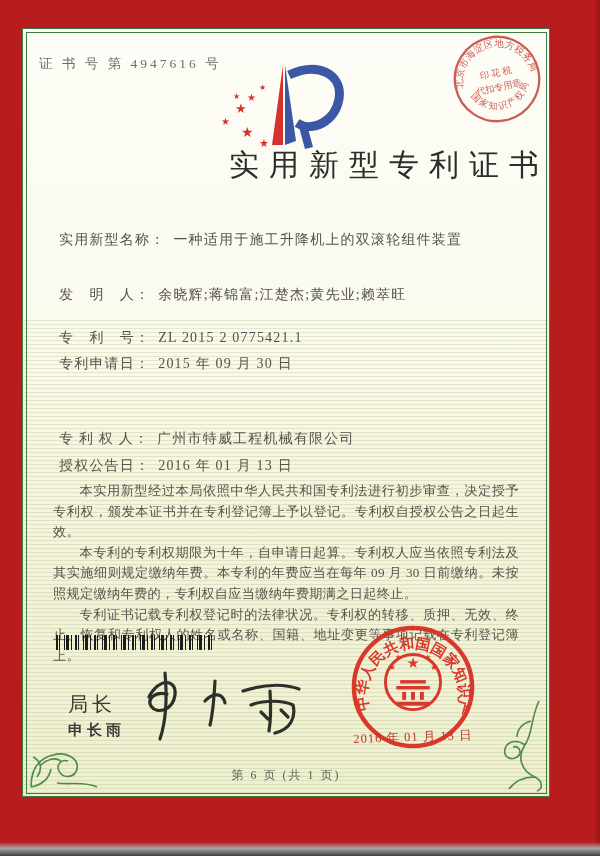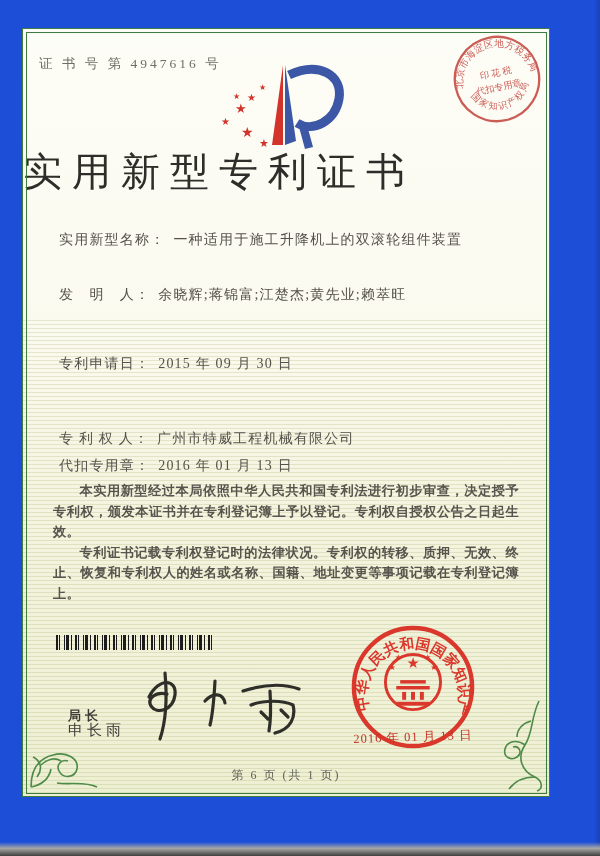--- a/index.html
+++ b/index.html
@@ -1,18 +1,18 @@
 <!DOCTYPE html>
 <html><head>
 <meta charset="utf-8">
 <style>
   html,body { margin:0; padding:0; background:#e9e8e2; }
   .scan {
     position:relative; width:600px; height:856px; margin:0 auto;
-    background:#1d4ed8; overflow:hidden;
+    background:#b91c1c; overflow:hidden;
     font-family:"Liberation Serif","DejaVu Serif",serif;
   }
   .scan-shadow-bottom {
     position:absolute; left:0; right:0; bottom:0; height:14px;
     background:linear-gradient(180deg, rgba(90,90,90,0) 0%, #a7a7a5 45%, #3f3f3d 100%);
   }
   .scan-shadow-right {
     position:absolute; top:0; right:0; width:6px; height:100%;
     background:linear-gradient(90deg, rgba(0,0,0,0), rgba(0,0,0,0.16));
   }
@@ -34,47 +34,47 @@
     position:absolute; left:16px; top:26px;
     font-size:13.5px; letter-spacing:3px; color:#6e6e68; white-space:nowrap;
   }
   .logo { position:absolute; left:188px; top:30px; width:150px; height:92px; }
   .tax-stamp {
     position:absolute; left:428px; top:4px; width:92px; height:92px;
     transform:rotate(-12deg); opacity:0.88;
   }
   .title {
     position:absolute; top:116px; left:0; width:100%;
-    text-align:left; font-size:39px; letter-spacing:10px;
+    text-align:right; font-size:30px; letter-spacing:10px;
     color:#2e2d29; white-space:nowrap;
   }
   .field-row {
     position:absolute; left:36px; right:24px;
     font-size:14px; letter-spacing:1.2px; color:#54524b; white-space:nowrap;
   }
   .field-label { margin-right:8px; }
   .row-0 { top:202px; } .row-1 { top:257px; } .row-2 { top:300px; }
   .row-3 { top:326px; } .row-4 { top:401px; } .row-5 { top:428px; }
   .paragraphs {
     position:absolute; left:30px; top:452px; width:466px;
     font-size:13.2px; line-height:20.6px; color:#56544c;
-    text-align:justify; letter-spacing:0.3px;font-weight:bold;
+    text-align:justify; letter-spacing:0.3px;
   }
   .paragraphs p { margin:0; text-indent:2em; }
   .barcode {
     position:absolute; left:33px; top:606px; width:158px; height:15px;
     background:repeating-linear-gradient(90deg,
       #1c1c1c 0 2px, transparent 2px 3px,
       #1c1c1c 3px 4px, transparent 4px 8px,
       #1c1c1c 8px 9px, transparent 9px 10px,
       #1c1c1c 10px 13px, transparent 13px 15px,
       #1c1c1c 15px 16px, transparent 16px 19px);
   }
-  .sig-title { position:absolute; left:45px; top:678px; font-size:13px; letter-spacing:4px; color:#3c3b36;font-weight:bold; }
-  .sig-name  { position:absolute; left:45px; top:692px; font-size:15px; letter-spacing:4px; color:#3c3b36; }
+  .sig-title { position:absolute; left:45px; top:662px; font-size:20px; letter-spacing:4px; color:#3c3b36; }
+  .sig-name  { position:absolute; left:45px; top:692px; font-size:15px; letter-spacing:4px; color:#3c3b36;font-weight:bold; }
   .signature-svg { position:absolute; left:102px; top:636px; width:190px; height:82px; }
   .seal-svg { position:absolute; left:326px; top:594px; width:128px; height:128px; opacity:0.95; }
   .seal-date {
     position:absolute; left:315px; top:700px; width:150px; text-align:center;
     color:#c33225; font-size:12.5px; letter-spacing:1px; white-space:nowrap;
     transform:rotate(-2deg);
   }
   .footer {
     position:absolute; top:738px; left:0; width:100%; text-align:center;
     font-size:12px; color:#5f5e55; letter-spacing:2px;
@@ -120,32 +120,36 @@
     </svg>
 
     <div class="title">实用新型专利证书</div>
 
     <div class="field-row row-0">
       <span class="field-label">实用新型名称：</span><span class="field-value">一种适用于施工升降机上的双滚轮组件装置</span>
     </div>
     <div class="field-row row-1">
       <span class="field-label">发　明　人：</span><span class="field-value">余晓辉;蒋锦富;江楚杰;黄先业;赖萃旺</span>
     </div>
+    <div class="field-row row-2">
+      <span class="field-label">专　利　号：</span><span class="field-value">ZL 2015 2 0775421.1</span>
+    </div>
     <div class="field-row row-3">
       <span class="field-label">专利申请日：</span><span class="field-value">2015 年 09 月 30 日</span>
     </div>
     <div class="field-row row-4">
       <span class="field-label">专 利 权 人：</span><span class="field-value">广州市特威工程机械有限公司</span>
     </div>
     <div class="field-row row-5">
-      <span class="field-label">代扣专用章：</span><span class="field-value">2016 年 01 月 13 日</span>
+      <span class="field-label">授权公告日：</span><span class="field-value">2016 年 01 月 13 日</span>
     </div>
 
     <div class="paragraphs">
       <p>本实用新型经过本局依照中华人民共和国专利法进行初步审查，决定授予专利权，颁发本证书并在专利登记簿上予以登记。专利权自授权公告之日起生效。</p>
+      <p>本专利的专利权期限为十年，自申请日起算。专利权人应当依照专利法及其实施细则规定缴纳年费。本专利的年费应当在每年 09 月 30 日前缴纳。未按照规定缴纳年费的，专利权自应当缴纳年费期满之日起终止。</p>
       <p>专利证书记载专利权登记时的法律状况。专利权的转移、质押、无效、终止、恢复和专利权人的姓名或名称、国籍、地址变更等事项记载在专利登记簿上。</p>
     </div>
 
     <div class="barcode"></div>
 
     <div class="sig-title">局长</div>
     <div class="sig-name">申长雨</div>
 
     <svg class="signature-svg" viewBox="0 0 190 82">
       <g fill="none" stroke="#2f2f2a" stroke-width="3.2" stroke-linecap="round">

